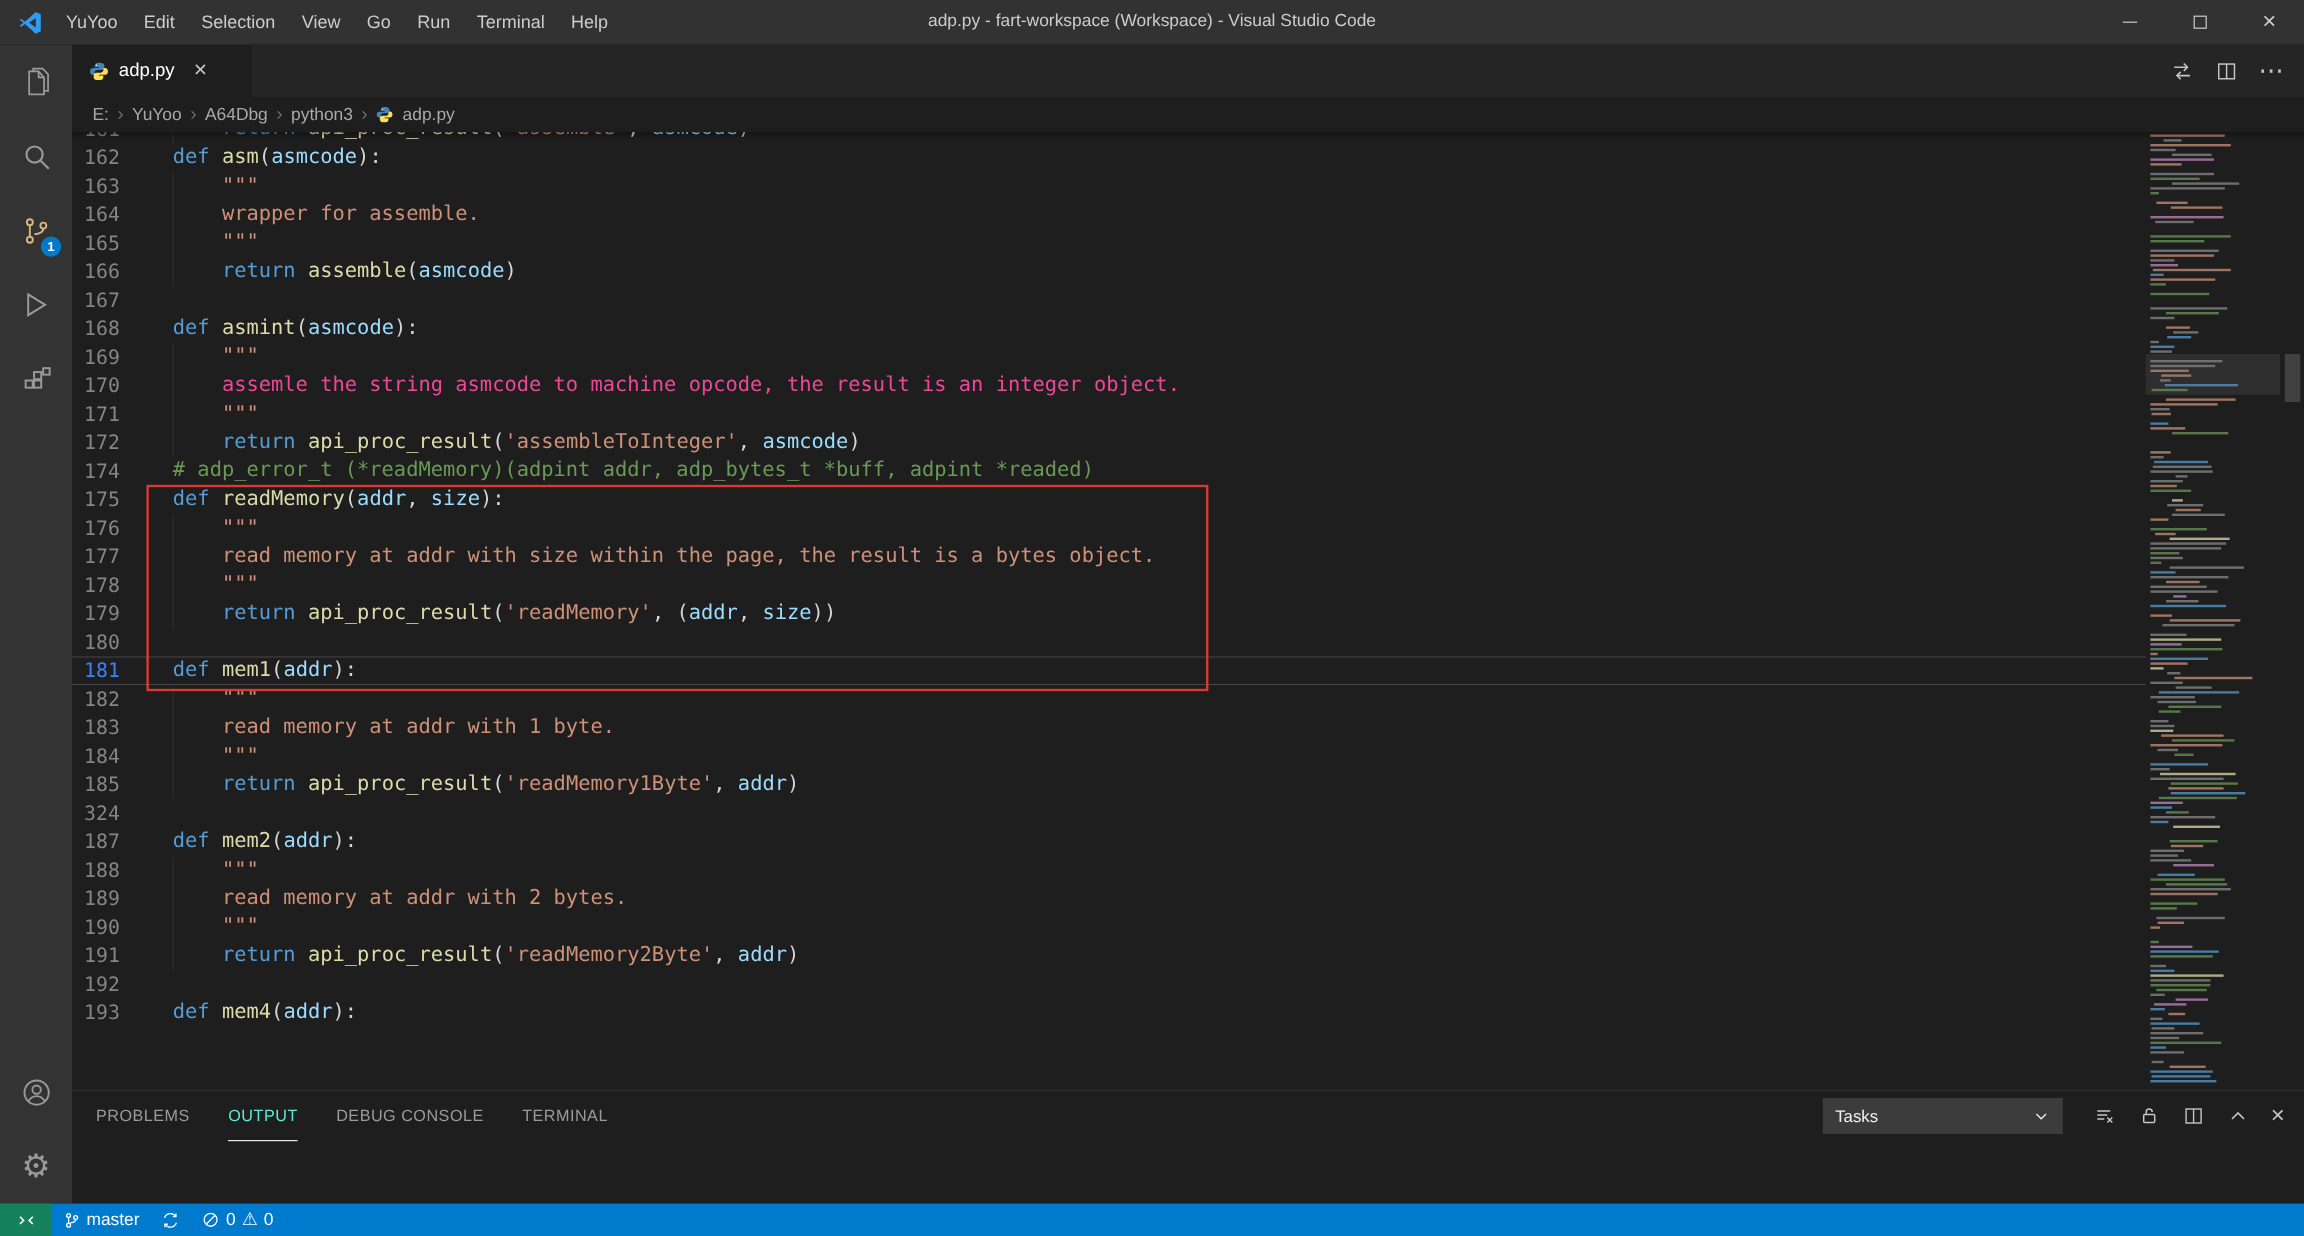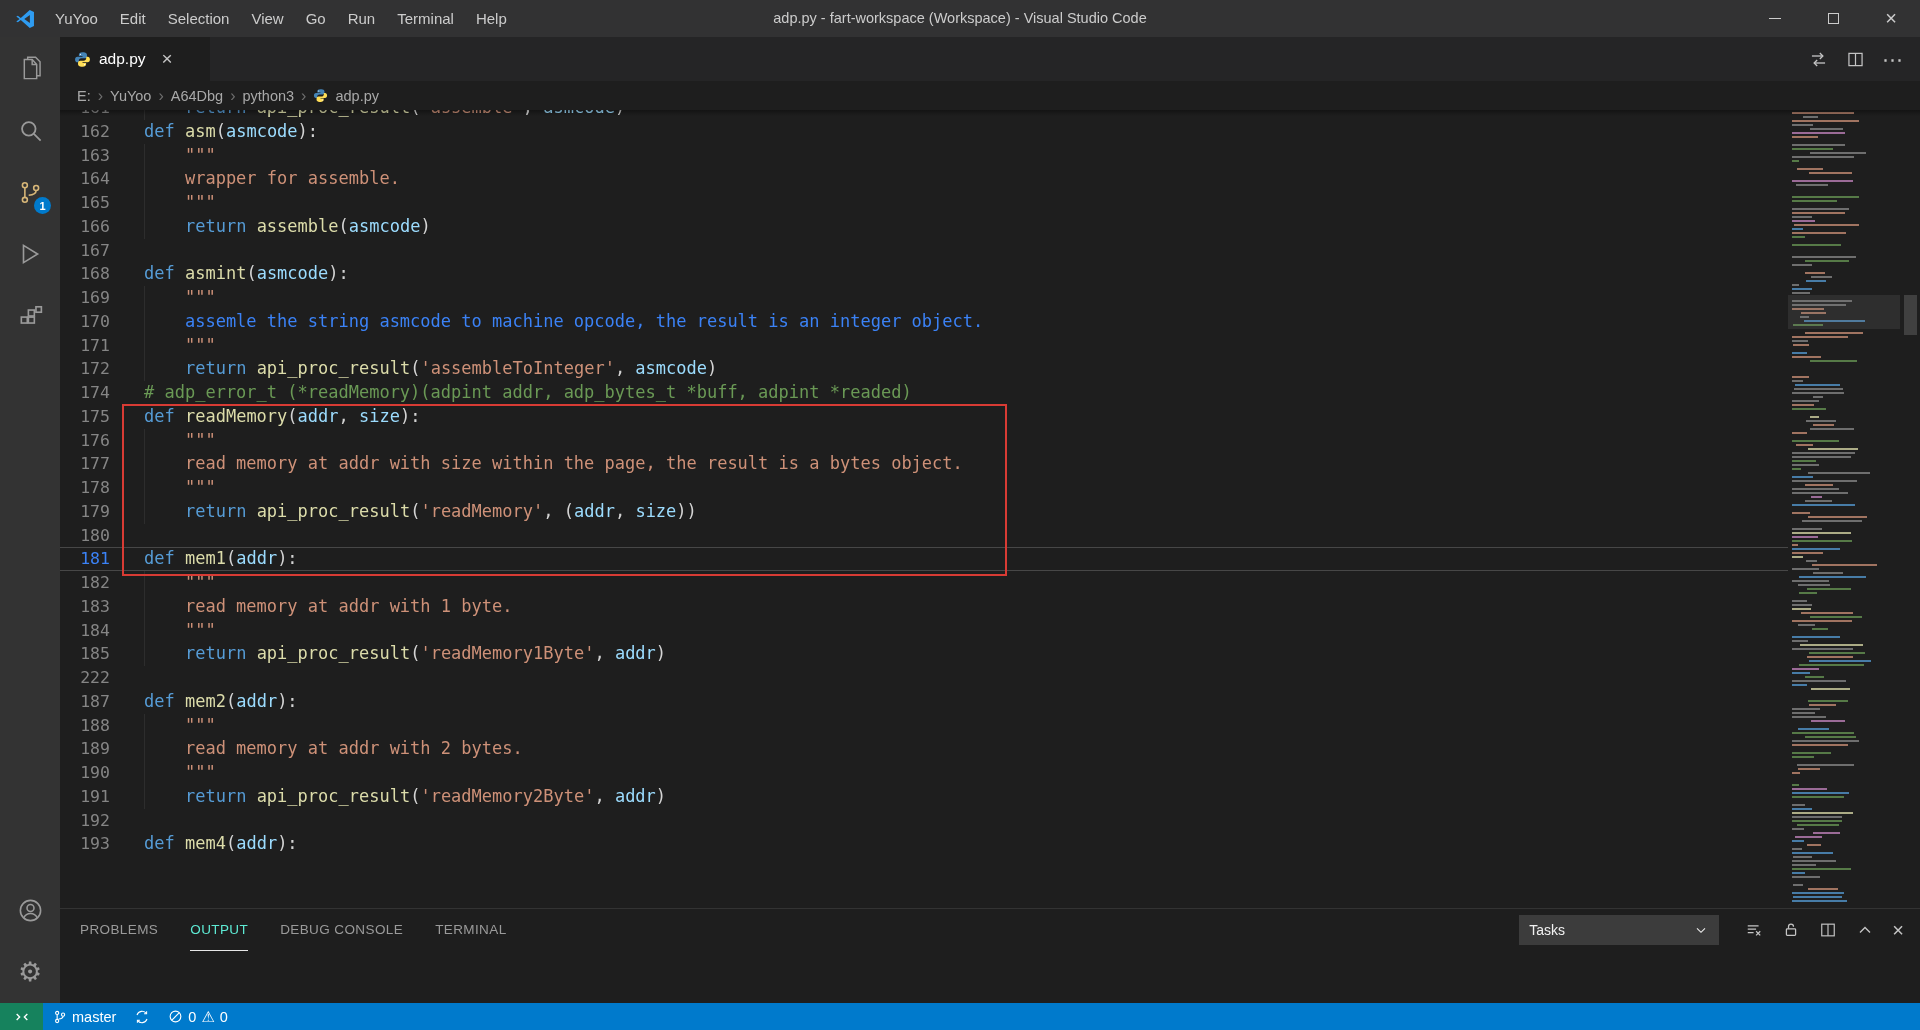--- a/index.html
+++ b/index.html
@@ -42,21 +42,21 @@
   
   .breadcrumb{flex:0 0 29px;height:29px;display:flex;align-items:center;padding-left:17px;font-size:14.5px;color:#a9a9a9;gap:7px;background:#1e1e1e}
   .bc-sep{color:#6e6e6e;font-size:16px;line-height:1}
   .bc-ico svg{width:15px;height:15px;display:block}
 
   
   .editor{position:relative;flex:1 1 auto;overflow:hidden;background:#1e1e1e}
   .editor::before{content:"";position:absolute;top:0;left:0;right:0;height:6px;background:linear-gradient(rgba(0,0,0,.35),transparent);z-index:7;pointer-events:none}
   .lines{position:absolute;top:-14px;left:0;right:132px;font-family:"DejaVu Sans Mono",monospace;font-size:17px}
   .row{display:flex;height:23.75px;line-height:23.75px;white-space:pre}
-  .row .ln{flex:0 0 50px;text-align:right;color:#858585;font-size:16.5px}
+  .row .ln{flex:0 0 50px;text-align:center;color:#858585;font-size:16.5px}
   .row .ct{padding-left:34px;position:relative;color:#d4d4d4}
   .ct.gd::before{content:"";position:absolute;left:34px;top:0;bottom:0;border-left:1px solid rgba(255,255,255,.07)}
   .row.current{box-shadow:inset 0 1px 0 rgba(220,220,220,.22),inset 0 -1px 0 rgba(220,220,220,.22)}
   .row.current .ln{color:#3b82f6}
   .annotation{position:absolute;left:62px;top:294px;width:885px;height:172px;border:2px solid #d83b34;z-index:6;pointer-events:none}
   .minimap{position:absolute;top:0;right:20px;width:112px;bottom:0;z-index:4}
   .minimap-slider{position:absolute;top:185px;right:20px;width:112px;height:34px;background:rgba(121,121,121,.18);z-index:5}
   .scrollbar-thumb{position:absolute;top:185px;right:3px;width:13px;height:40px;background:rgba(121,121,121,.38);z-index:5}
 
   
@@ -222,36 +222,36 @@
         <div class="lines">
             <div class="row"><span class="ln">161</span><span class="ct gd"><span style="color: rgb(212, 212, 212);">    </span><span style="color: rgb(86, 156, 214);">return</span><span style="color: rgb(212, 212, 212);"> </span><span style="color: rgb(220, 220, 170);">api_proc_result</span><span style="color: rgb(212, 212, 212);">(</span><span style="color: rgb(206, 145, 120);">'assemble'</span><span style="color: rgb(212, 212, 212);">, </span><span style="color: rgb(156, 220, 254);">asmcode</span><span style="color: rgb(212, 212, 212);">)</span></span></div>
             <div class="row"><span class="ln">162</span><span class="ct"><span style="color: rgb(86, 156, 214);">def</span><span style="color: rgb(212, 212, 212);"> </span><span style="color: rgb(220, 220, 170);">asm</span><span style="color: rgb(212, 212, 212);">(</span><span style="color: rgb(156, 220, 254);">asmcode</span><span style="color: rgb(212, 212, 212);">):</span></span></div>
             <div class="row"><span class="ln">163</span><span class="ct gd"><span style="color: rgb(206, 145, 120);">    """</span></span></div>
             <div class="row"><span class="ln">164</span><span class="ct gd"><span style="color: rgb(206, 145, 120);">    wrapper for assemble.</span></span></div>
             <div class="row"><span class="ln">165</span><span class="ct gd"><span style="color: rgb(206, 145, 120);">    """</span></span></div>
             <div class="row"><span class="ln">166</span><span class="ct gd"><span style="color: rgb(212, 212, 212);">    </span><span style="color: rgb(86, 156, 214);">return</span><span style="color: rgb(212, 212, 212);"> </span><span style="color: rgb(220, 220, 170);">assemble</span><span style="color: rgb(212, 212, 212);">(</span><span style="color: rgb(156, 220, 254);">asmcode</span><span style="color: rgb(212, 212, 212);">)</span></span></div>
             <div class="row"><span class="ln">167</span><span class="ct"></span></div>
             <div class="row"><span class="ln">168</span><span class="ct"><span style="color: rgb(86, 156, 214);">def</span><span style="color: rgb(212, 212, 212);"> </span><span style="color: rgb(220, 220, 170);">asmint</span><span style="color: rgb(212, 212, 212);">(</span><span style="color: rgb(156, 220, 254);">asmcode</span><span style="color: rgb(212, 212, 212);">):</span></span></div>
             <div class="row"><span class="ln">169</span><span class="ct gd"><span style="color: rgb(206, 145, 120);">    """</span></span></div>
-            <div class="row"><span class="ln">170</span><span class="ct gd"><span style="color: #3b82f6;">    assemle the string asmcode to machine opcode, the result is an integer object.</span></span></div>
+            <div class="row"><span class="ln">170</span><span class="ct gd"><span style="color: #ec4899;">    assemle the string asmcode to machine opcode, the result is an integer object.</span></span></div>
             <div class="row"><span class="ln">171</span><span class="ct gd"><span style="color: rgb(206, 145, 120);">    """</span></span></div>
             <div class="row"><span class="ln">172</span><span class="ct gd"><span style="color: rgb(212, 212, 212);">    </span><span style="color: rgb(86, 156, 214);">return</span><span style="color: rgb(212, 212, 212);"> </span><span style="color: rgb(220, 220, 170);">api_proc_result</span><span style="color: rgb(212, 212, 212);">(</span><span style="color: rgb(206, 145, 120);">'assembleToInteger'</span><span style="color: rgb(212, 212, 212);">, </span><span style="color: rgb(156, 220, 254);">asmcode</span><span style="color: rgb(212, 212, 212);">)</span></span></div>
             <div class="row"><span class="ln">174</span><span class="ct"><span style="color: rgb(106, 153, 85);"># adp_error_t (*readMemory)(adpint addr, adp_bytes_t *buff, adpint *readed)</span></span></div>
             <div class="row"><span class="ln">175</span><span class="ct"><span style="color: rgb(86, 156, 214);">def</span><span style="color: rgb(212, 212, 212);"> </span><span style="color: rgb(220, 220, 170);">readMemory</span><span style="color: rgb(212, 212, 212);">(</span><span style="color: rgb(156, 220, 254);">addr</span><span style="color: rgb(212, 212, 212);">, </span><span style="color: rgb(156, 220, 254);">size</span><span style="color: rgb(212, 212, 212);">):</span></span></div>
             <div class="row"><span class="ln">176</span><span class="ct gd"><span style="color: rgb(206, 145, 120);">    """</span></span></div>
             <div class="row"><span class="ln">177</span><span class="ct gd"><span style="color: rgb(206, 145, 120);">    read memory at addr with size within the page, the result is a bytes object.</span></span></div>
             <div class="row"><span class="ln">178</span><span class="ct gd"><span style="color: rgb(206, 145, 120);">    """</span></span></div>
             <div class="row"><span class="ln">179</span><span class="ct gd"><span style="color: rgb(212, 212, 212);">    </span><span style="color: rgb(86, 156, 214);">return</span><span style="color: rgb(212, 212, 212);"> </span><span style="color: rgb(220, 220, 170);">api_proc_result</span><span style="color: rgb(212, 212, 212);">(</span><span style="color: rgb(206, 145, 120);">'readMemory'</span><span style="color: rgb(212, 212, 212);">, (</span><span style="color: rgb(156, 220, 254);">addr</span><span style="color: rgb(212, 212, 212);">, </span><span style="color: rgb(156, 220, 254);">size</span><span style="color: rgb(212, 212, 212);">))</span></span></div>
             <div class="row"><span class="ln">180</span><span class="ct"></span></div>
             <div class="row current"><span class="ln">181</span><span class="ct"><span style="color: rgb(86, 156, 214);">def</span><span style="color: rgb(212, 212, 212);"> </span><span style="color: rgb(220, 220, 170);">mem1</span><span style="color: rgb(212, 212, 212);">(</span><span style="color: rgb(156, 220, 254);">addr</span><span style="color: rgb(212, 212, 212);">):</span></span></div>
             <div class="row"><span class="ln">182</span><span class="ct gd"><span style="color: rgb(206, 145, 120);">    """</span></span></div>
             <div class="row"><span class="ln">183</span><span class="ct gd"><span style="color: rgb(206, 145, 120);">    read memory at addr with 1 byte.</span></span></div>
             <div class="row"><span class="ln">184</span><span class="ct gd"><span style="color: rgb(206, 145, 120);">    """</span></span></div>
             <div class="row"><span class="ln">185</span><span class="ct gd"><span style="color: rgb(212, 212, 212);">    </span><span style="color: rgb(86, 156, 214);">return</span><span style="color: rgb(212, 212, 212);"> </span><span style="color: rgb(220, 220, 170);">api_proc_result</span><span style="color: rgb(212, 212, 212);">(</span><span style="color: rgb(206, 145, 120);">'readMemory1Byte'</span><span style="color: rgb(212, 212, 212);">, </span><span style="color: rgb(156, 220, 254);">addr</span><span style="color: rgb(212, 212, 212);">)</span></span></div>
-            <div class="row"><span class="ln">222</span><span class="ct"></span></div>
+            <div class="row"><span class="ln">324</span><span class="ct"></span></div>
             <div class="row"><span class="ln">187</span><span class="ct"><span style="color: rgb(86, 156, 214);">def</span><span style="color: rgb(212, 212, 212);"> </span><span style="color: rgb(220, 220, 170);">mem2</span><span style="color: rgb(212, 212, 212);">(</span><span style="color: rgb(156, 220, 254);">addr</span><span style="color: rgb(212, 212, 212);">):</span></span></div>
             <div class="row"><span class="ln">188</span><span class="ct gd"><span style="color: rgb(206, 145, 120);">    """</span></span></div>
             <div class="row"><span class="ln">189</span><span class="ct gd"><span style="color: rgb(206, 145, 120);">    read memory at addr with 2 bytes.</span></span></div>
             <div class="row"><span class="ln">190</span><span class="ct gd"><span style="color: rgb(206, 145, 120);">    """</span></span></div>
             <div class="row"><span class="ln">191</span><span class="ct gd"><span style="color: rgb(212, 212, 212);">    </span><span style="color: rgb(86, 156, 214);">return</span><span style="color: rgb(212, 212, 212);"> </span><span style="color: rgb(220, 220, 170);">api_proc_result</span><span style="color: rgb(212, 212, 212);">(</span><span style="color: rgb(206, 145, 120);">'readMemory2Byte'</span><span style="color: rgb(212, 212, 212);">, </span><span style="color: rgb(156, 220, 254);">addr</span><span style="color: rgb(212, 212, 212);">)</span></span></div>
             <div class="row"><span class="ln">192</span><span class="ct"></span></div>
             <div class="row"><span class="ln">193</span><span class="ct"><span style="color: rgb(86, 156, 214);">def</span><span style="color: rgb(212, 212, 212);"> </span><span style="color: rgb(220, 220, 170);">mem4</span><span style="color: rgb(212, 212, 212);">(</span><span style="color: rgb(156, 220, 254);">addr</span><span style="color: rgb(212, 212, 212);">):</span></span></div>
           </div>
         <div class="annotation" style="border-color: rgb(216, 59, 52);"></div>
         <div class="minimap">

